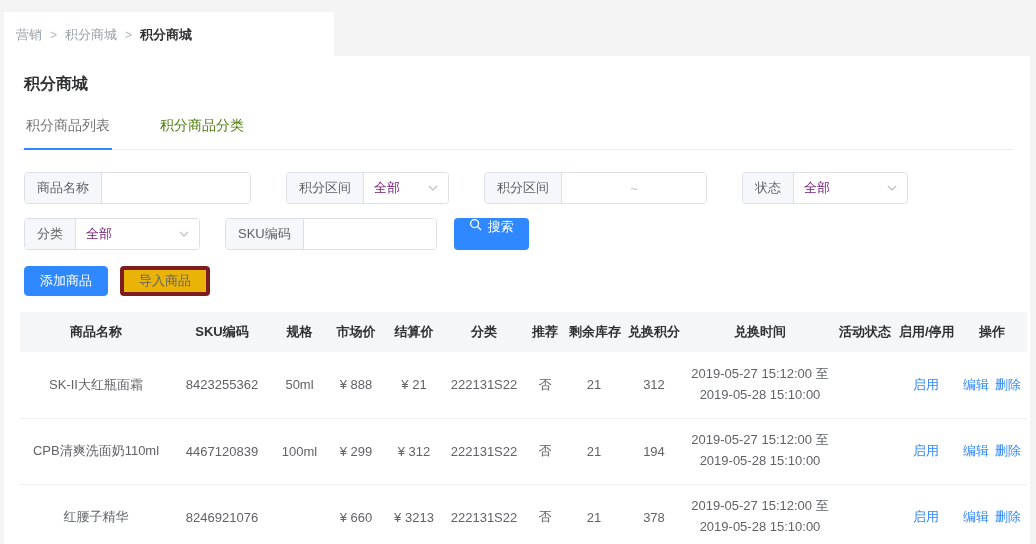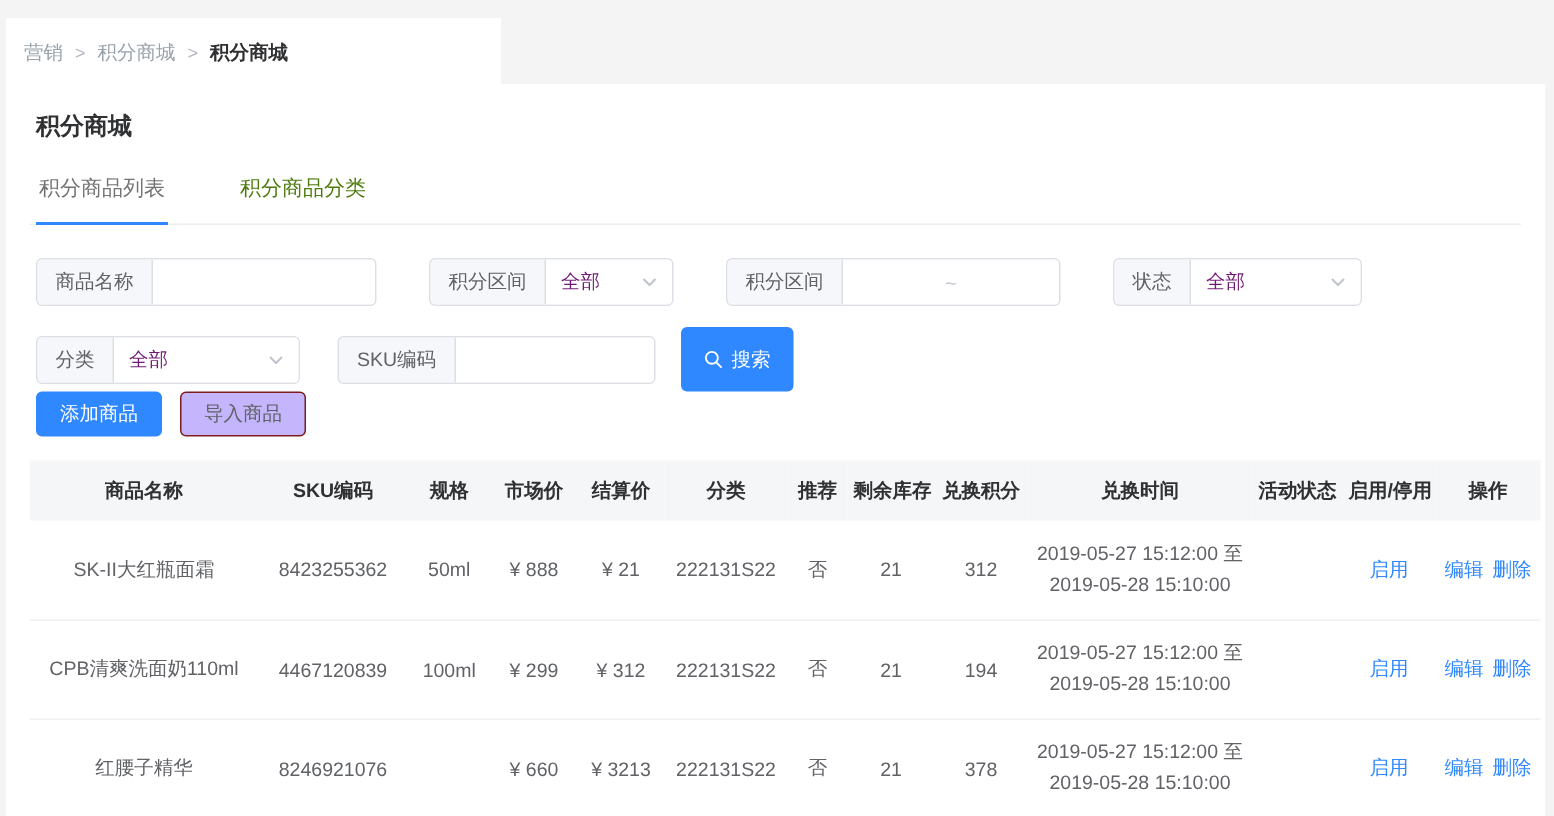--- a/index.html
+++ b/index.html
@@ -52,31 +52,31 @@
   }
   .fgroup input::placeholder { color:#c0c4cc; }
   .fselect {
     display:flex; align-items:center; justify-content:space-between;
     padding:0 10px; font-size:13px; color:#701a75; cursor:pointer; background:#fff;
   }
   .chev { width:10px; height:6px; flex:0 0 auto; margin-left:8px; }
   .input-center { text-align:center; }
 
   .search-btn {
-    display:flex; align-items:center; gap:6px;
-    height:43px; padding:0 15px; margin-left:-18px;
+    display:flex; gap:6px;
+    height:32px; padding:0 15px; margin-left:-18px;
     background:#2f88ff; color:#fff; font-size:13px;
     border:none; border-radius:4px; cursor:pointer; font-family:inherit;
   }
 
   
-  .actions { padding-left:4px; display:flex; gap:12px; }
+  .actions { margin-top:16px; padding-left:4px; display:flex; gap:12px; }
   .btn { height:30px; padding:0 15px; font-size:13px; border-radius:4px; cursor:pointer; font-family:inherit; }
   .btn-primary { background:#2f88ff; color:#fff; border:1px solid #2f88ff; }
-  .btn-plain { background:#c4b5fd; color:#606266; border:1px solid #7f1d1d; }
+  .btn-plain { background:#eab308; color:#606266; border:4px solid #7f1d1d; }
 
   
   .products-table { width:100%; margin-top:16px; border-collapse:collapse; table-layout:fixed; font-size:13px; }
   .products-table th {
     background:#f5f6f7; height:40px; font-weight:700; color:#303133;
     text-align:center; padding:0 4px; white-space:nowrap;
   }
   .products-table td {
     height:66px; text-align:center; color:#606266;
     border-bottom:1px solid #f0f0f0; padding:0 4px;

